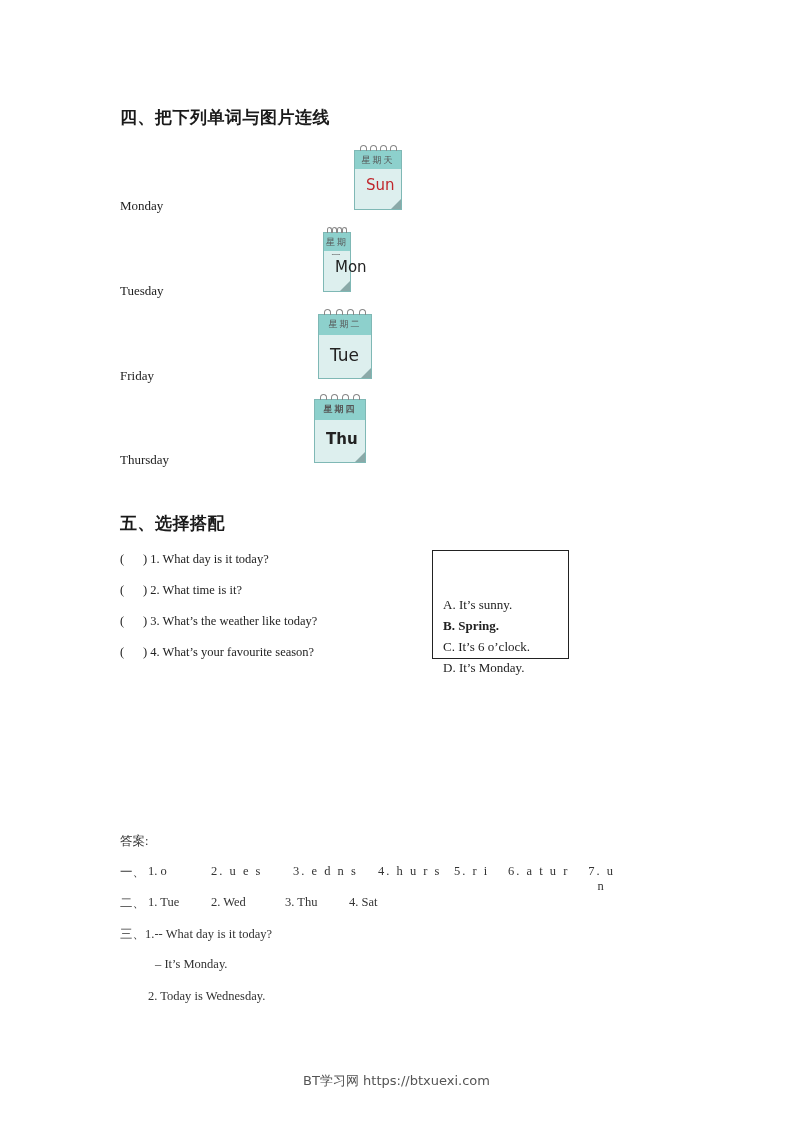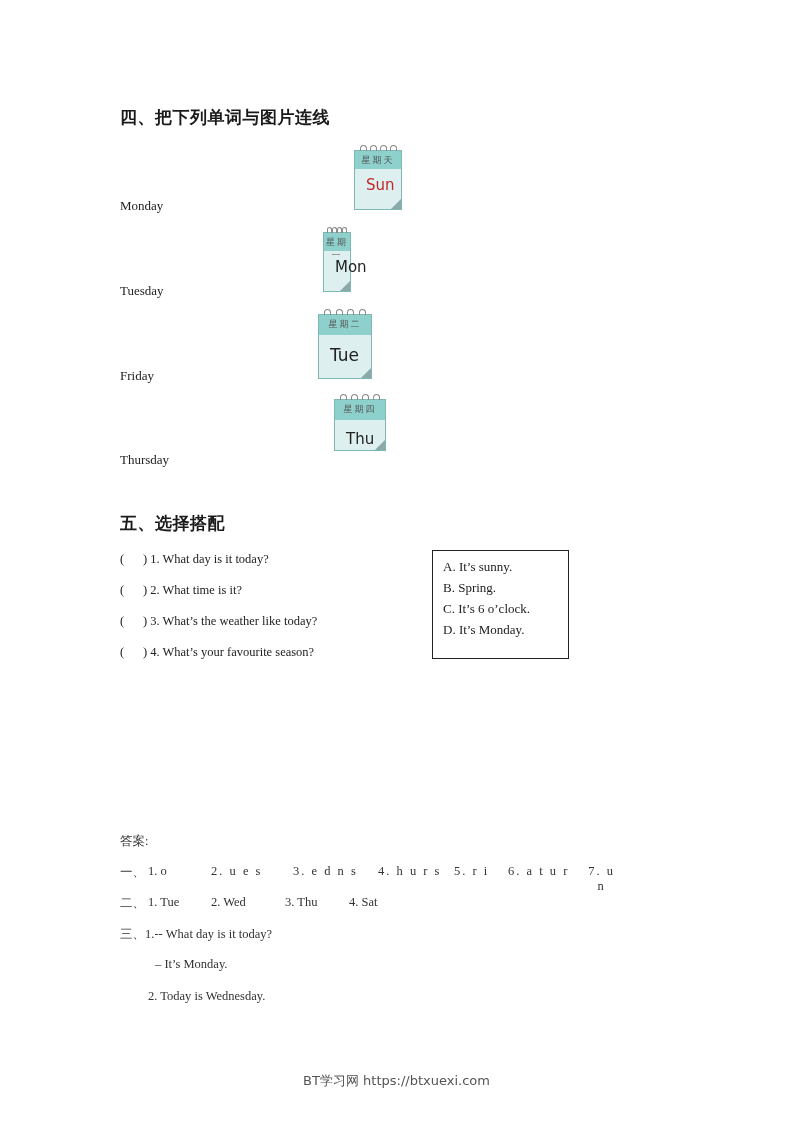--- a/index.html
+++ b/index.html
@@ -11,21 +11,21 @@
     .cal { position: absolute; border: 1px solid #7fb8b5; background: #ddefee; box-sizing: border-box; }
     .cal .band { position: absolute; left: 0; right: 0; top: 0; height: 18px; background: #8dd0cc; }
     .cal .cn { position: absolute; left: 0; right: 0; top: 3px; text-align: center; font-family: "DejaVu Sans", sans-serif; font-size: 9px; color: #555; letter-spacing: 2px; }
     .cal .en { position: absolute; left: 0; right: 0; top: 25px; font-family: "DejaVu Sans", sans-serif; font-size: 15px; color: #222; padding-left: 11px; }
     .cal .en.red { color: #c0272d; }
     .cal .rings { position: absolute; top: -6px; left: 3px; right: 3px; height: 7px; display: flex; justify-content: space-around; }
     .cal .ring { width: 5px; height: 6px; border: 1px solid #888; border-bottom: none; border-radius: 4px 4px 0 0; }
     .cal .curl { position: absolute; right: 0; bottom: 0; width: 0; height: 0; border-style: solid; border-width: 0 0 10px 10px; border-color: transparent transparent #8aa9a8 transparent; }
     .q { font-size: 12.5px; color: #222; }
     .box { border: 1px solid #222; box-sizing: border-box; }
-    .opt { font-size: 13px; color: #222; position: absolute; left: 10px; }
+    .opt { font-size: 13px; color: #222; position: absolute; left: 10px; margin-top: 38px; }
     .ans { font-size: 12.5px; color: #333; text-align: center; }
     .footer { font-family: "DejaVu Sans", sans-serif; font-size: 13px; color: #555; }
   </style>
 </head>
 <body>
 
 <div class="abs h2" style="left:120px; top:106px;">四、把下列单词与图片连线</div>
 
 <div class="abs word" style="left:120px; top:198px;">Monday</div>
 <div class="abs word" style="left:120px; top:283px;">Tuesday</div>
@@ -64,21 +64,21 @@
       <span class="ring"></span>
       <span class="ring"></span>
       <span class="ring"></span>
     </div>
   <div class="band" style="height:20px;"></div>
   <div class="cn">星期二</div>
   <div class="en" style="font-size:17px; top:30px;">Tue</div>
   <div class="curl"></div>
 </div>
 
-<div class="cal" style="left:334px; top:399px; width:52px; height:52px;">
+<div class="cal" style="left:314px; top:399px; width:52px; height:64px;font-weight:bold;">
   <div class="rings">
       <span class="ring"></span>
       <span class="ring"></span>
       <span class="ring"></span>
       <span class="ring"></span>
     </div>
   <div class="band" style="height:20px;"></div>
   <div class="cn">星期四</div>
   <div class="en" style="top:30px;">Thu</div>
   <div class="curl"></div>
@@ -98,21 +98,21 @@
   <span style="white-space:pre;">(      )</span>
   <span>3. What’s the weather like today?</span>
 </div>
 <div class="abs q" style="left:120px; top:645px;">
   <span style="white-space:pre;">(      )</span>
   <span>4. What’s your favourite season?</span>
 </div>
 
 <div class="abs box" style="left:432px; top:550px; width:137px; height:109px;">
   <div class="opt" style="top:8px;">A. It’s sunny.</div>
-  <div class="opt" style="top:29px;">B. Spring.</div>
+  <div class="opt" style="top:29px;font-weight:bold;">B. Spring.</div>
   <div class="opt" style="top:50px;">C. It’s 6 o’clock.</div>
   <div class="opt" style="top:71px;">D. It’s Monday.</div>
 </div>
 
 <div class="abs ans" style="left:120px; top:833px;">答案:</div>
 
 <div class="abs ans" style="left:120px; top:864px; width:500px; height:16px;">
   <span class="abs" style="left:0;">一、</span>
   <span class="abs" style="left:28px;">1. o</span>
   <span class="abs" style="left:91px; letter-spacing:2px;">2. u e s</span>

